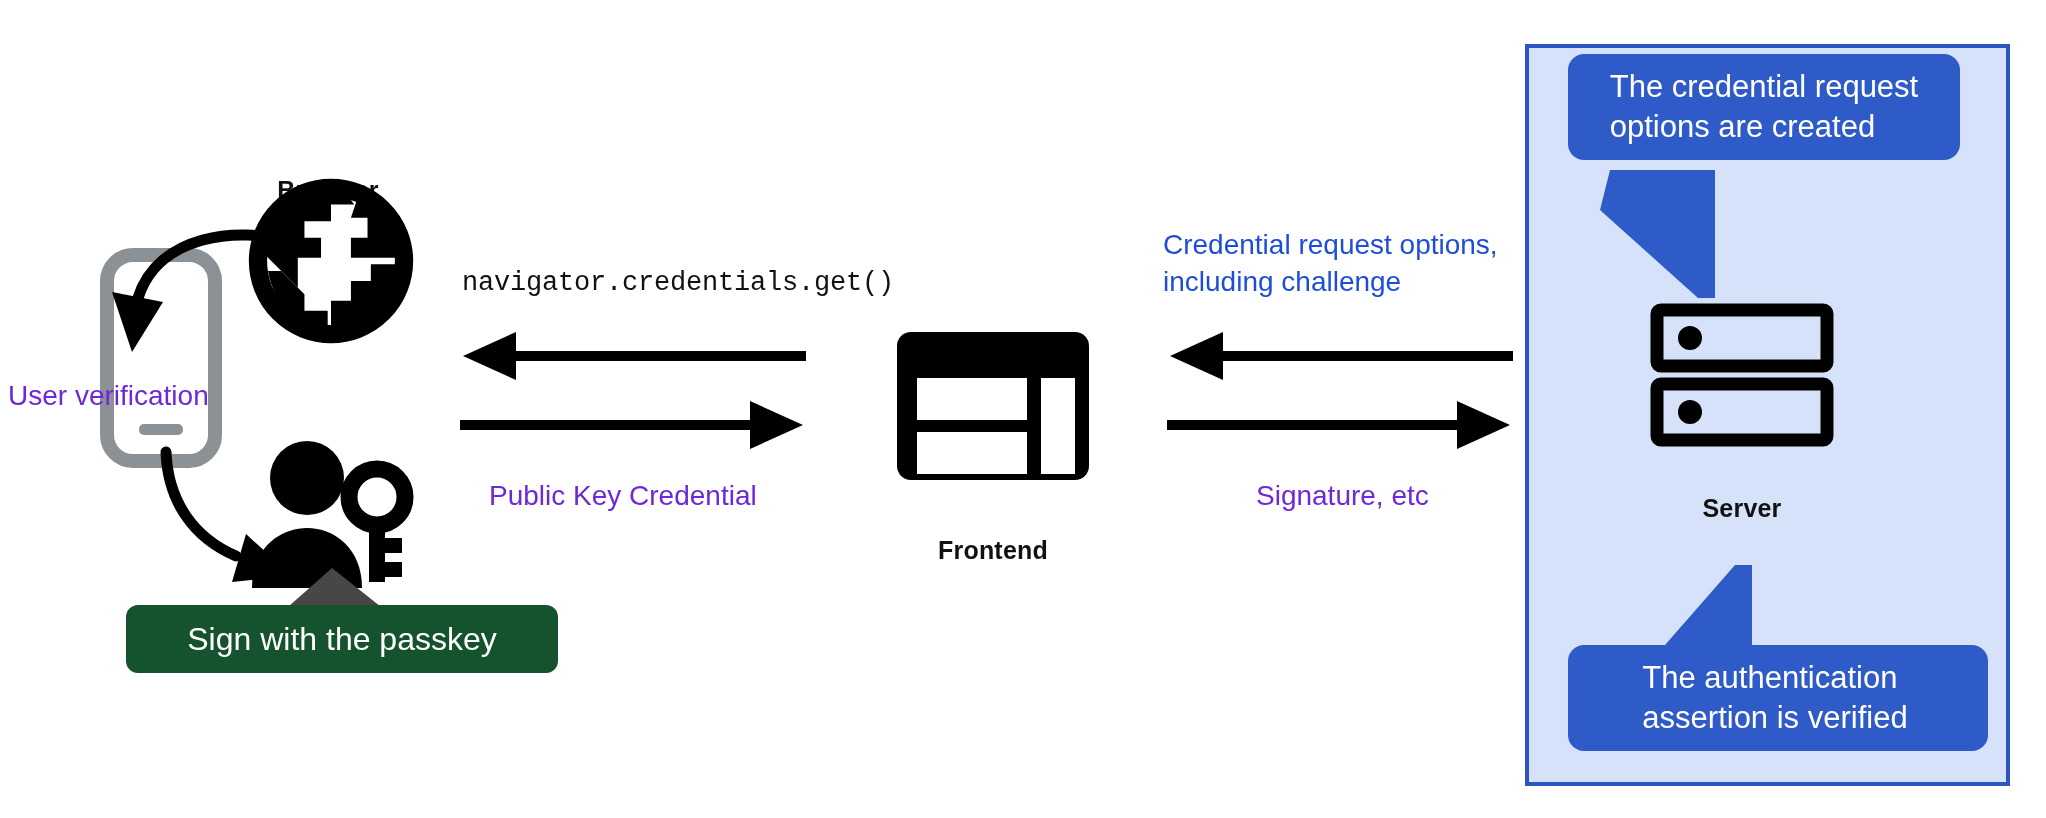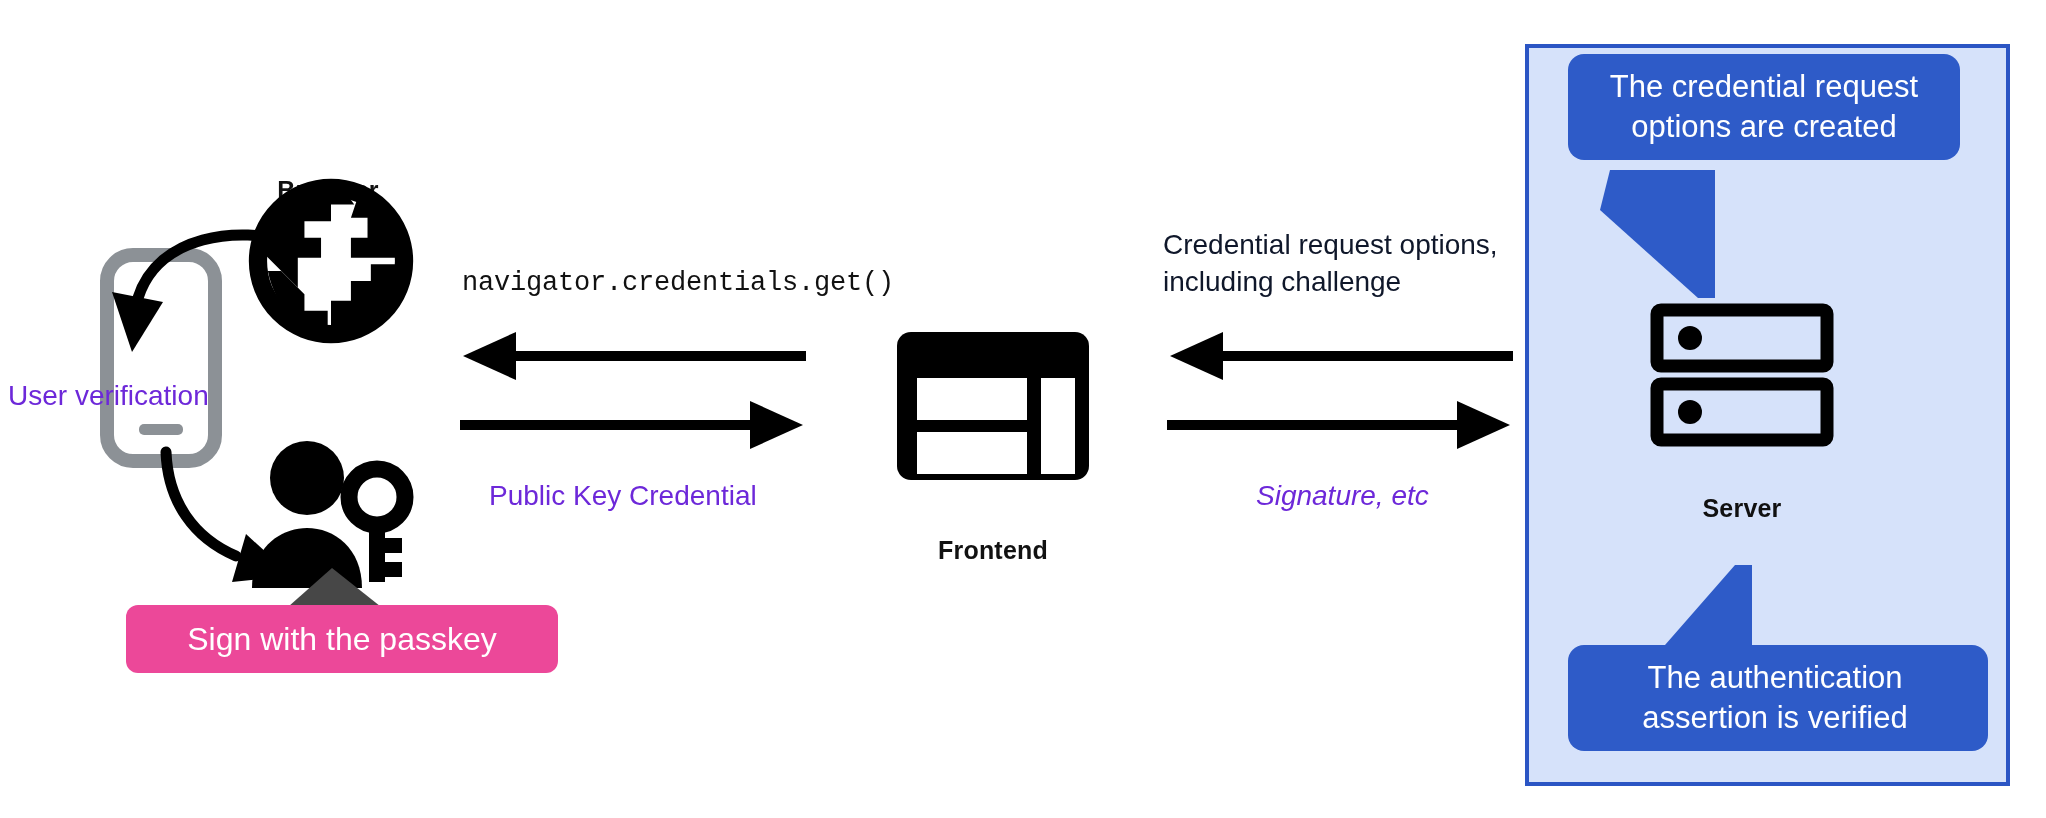--- a/index.html
+++ b/index.html
@@ -45,21 +45,21 @@
     font-weight: 400;
     font-size: 27px;
     color: #111111;
     white-space: nowrap;
     letter-spacing: -0.2px;
   }
   .label-multiline {
     font-family: "Liberation Sans", sans-serif;
     font-weight: 400;
     font-size: 28px;
-    color: #0f172a;
+    color: #1d4ed8;
     line-height: 37px;
     white-space: pre-line;
   }
 
   
   #server-panel {
     left: 1525px;
     top: 44px;
     width: 485px;
     height: 742px;
@@ -69,30 +69,29 @@
   }
 
   
   .callout-blue {
     background: #2e5bc8;
     border-radius: 16px;
     color: #ffffff;
     font-family: "Liberation Sans", sans-serif;
     font-size: 31px;
     line-height: 40px;
-    text-align: center;
     display: flex;
     align-items: center;
     justify-content: center;
     white-space: pre-line;
     box-sizing: border-box;
     padding: 10px 18px;
   }
   .callout-dark {
-    background: #ec4899;
+    background: #14532d;
     border-radius: 12px;
     color: #ffffff;
     font-family: "Liberation Sans", sans-serif;
     font-size: 32px;
     line-height: 40px;
     text-align: center;
     display: flex;
     align-items: center;
     justify-content: center;
     white-space: nowrap;
@@ -138,21 +137,21 @@
   </svg>
 
   <svg class="abs" style="left:1165px; top:405px; width:350px; height:40px;" viewBox="0 0 350 40">
     <line x1="2" y1="20" x2="295" y2="20" stroke="#000000" stroke-width="10"></line>
     <polygon points="345,20 292,-4 292,44" fill="#000000"></polygon>
   </svg>
 
   <div class="abs label-multiline" style="left:1163px; top:226px; width:400px;">Credential request options,
 including challenge</div>
 
-  <div class="abs label-plain" style="left:1256px; top:478px;font-style:italic;">Signature, etc</div>
+  <div class="abs label-plain" style="left:1256px; top:478px;">Signature, etc</div>
 
   <svg class="abs" style="left:895px; top:330px; width:196px; height:152px;" viewBox="0 0 196 152">
     <rect x="2" y="2" width="192" height="148" rx="14" fill="#000000"></rect>
     <rect x="22" y="48" width="110" height="42" fill="#ffffff"></rect>
     <rect x="22" y="102" width="110" height="42" fill="#ffffff"></rect>
     <rect x="146" y="48" width="34" height="96" fill="#ffffff"></rect>
   </svg>
 
   <div class="abs label-bold" style="left:893px; top:500px; width:200px;">Frontend</div>
 

